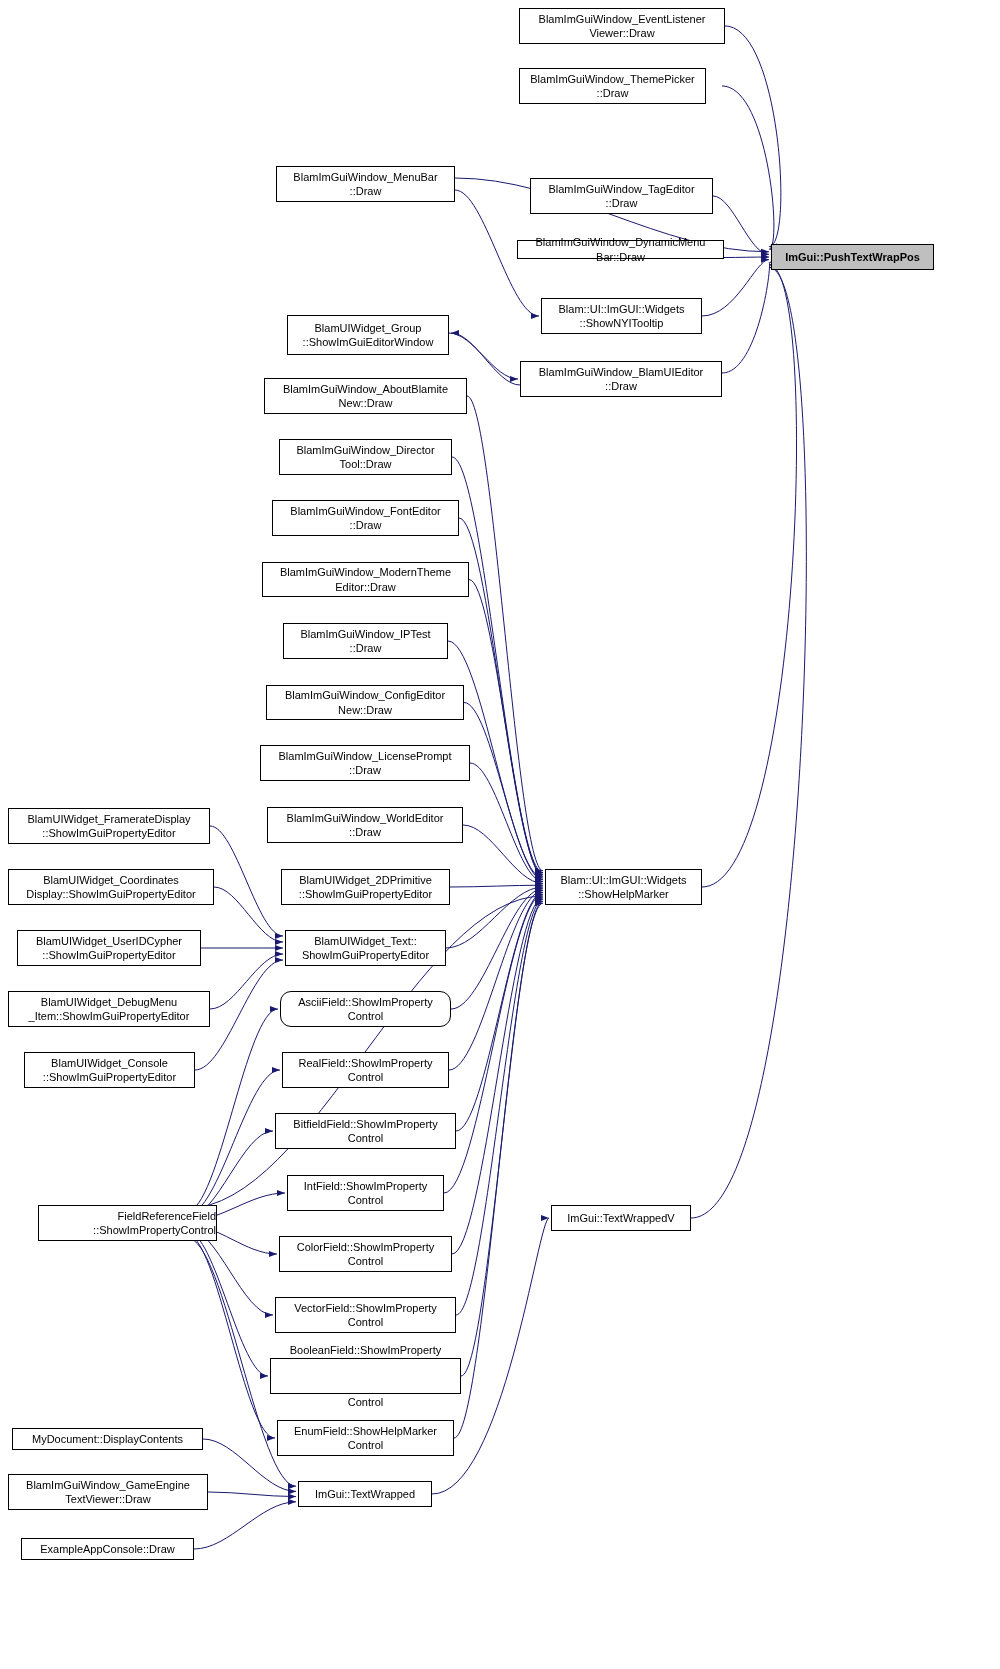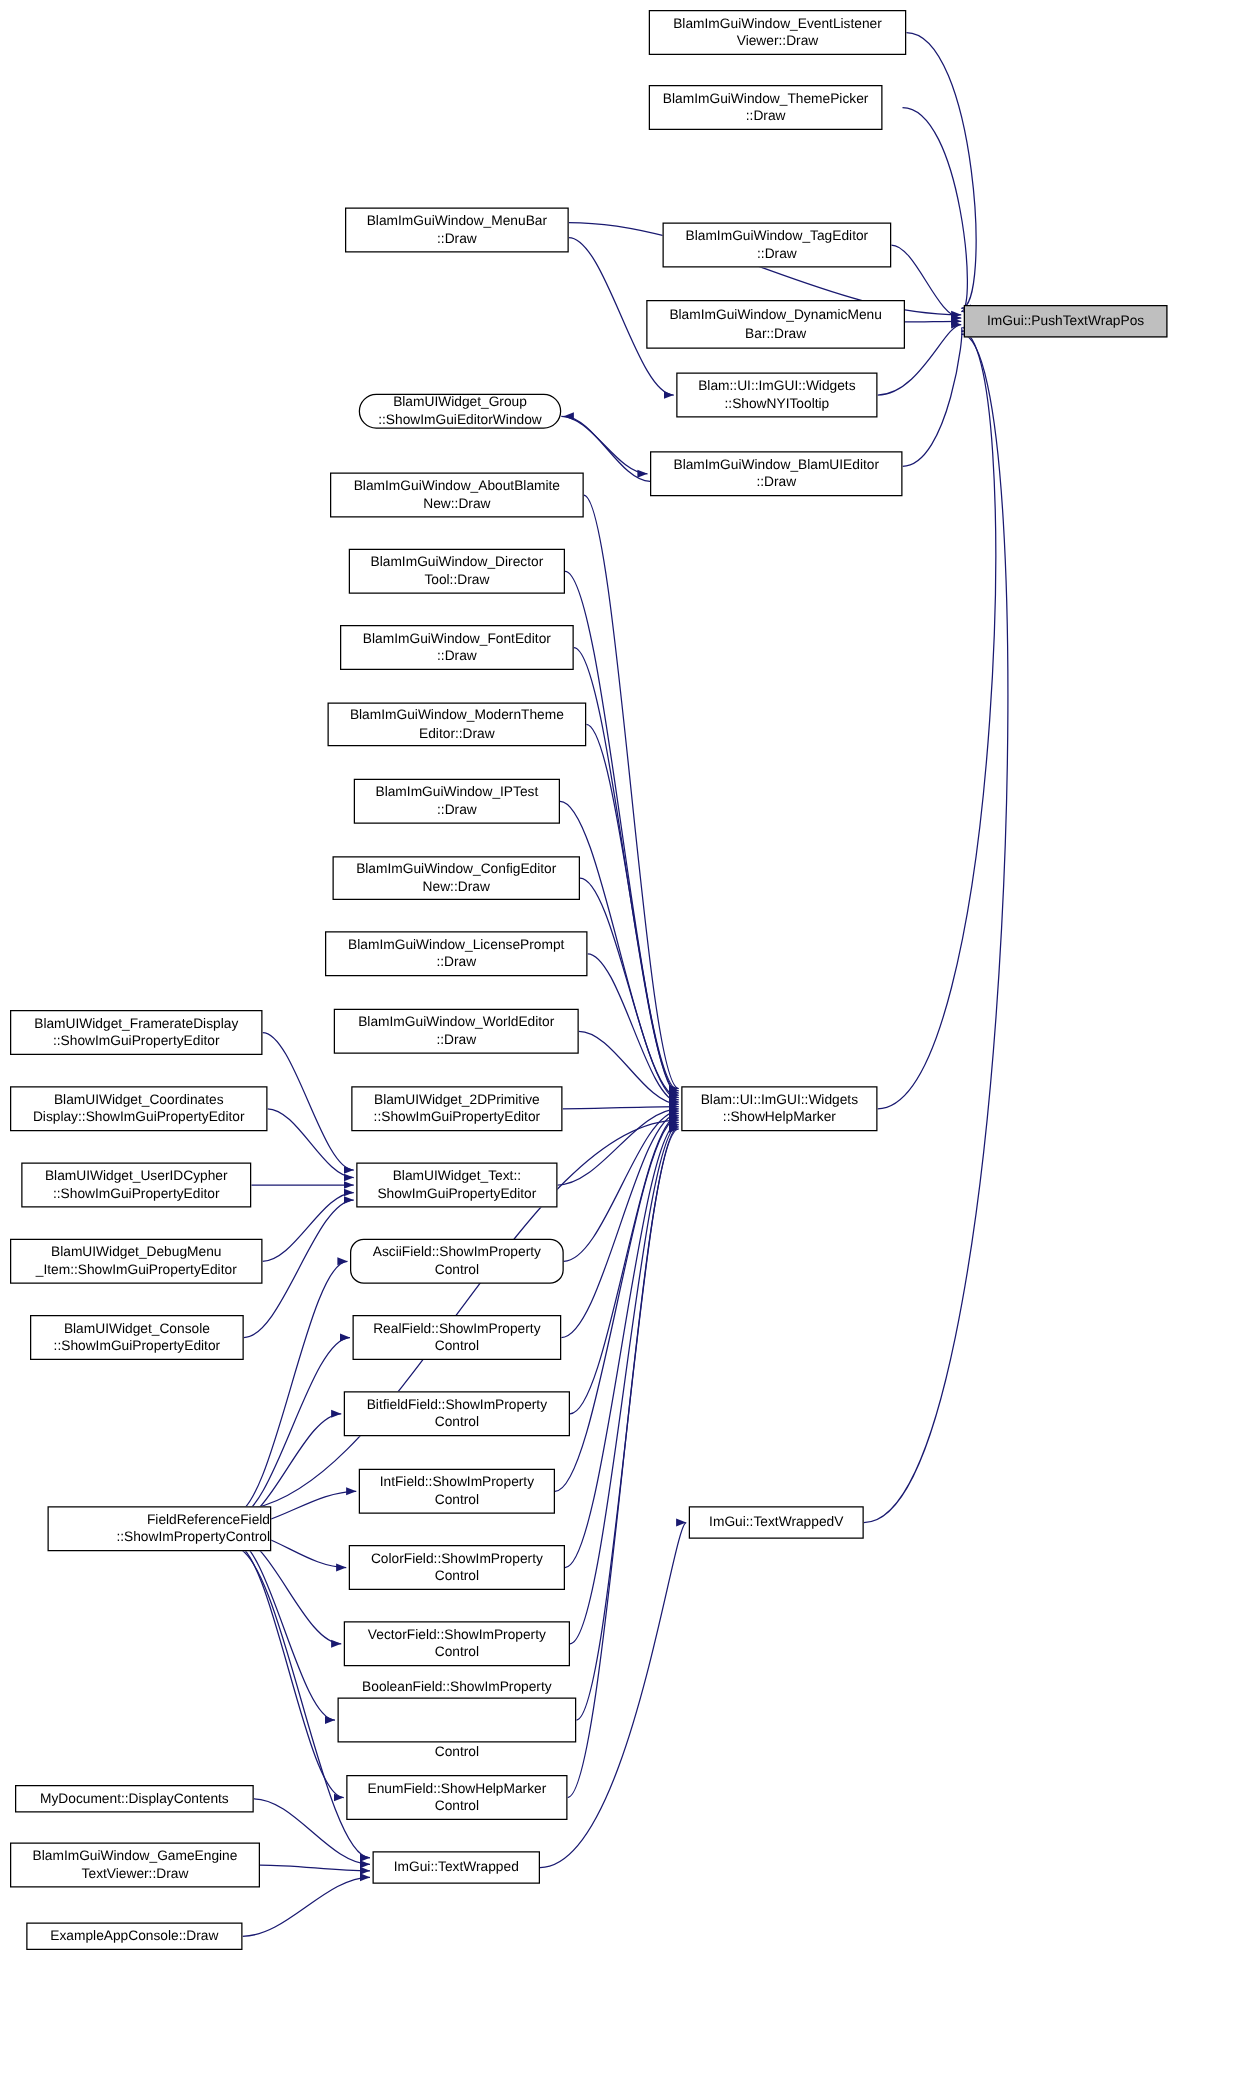--- a/index.html
+++ b/index.html
@@ -36,20 +36,21 @@
     justify-content: center;
     text-align: center;
     font-size: 11px;
     line-height: 1.3;
     white-space: nowrap;
     cursor: pointer;
   }
   .node.highlight {
     background: var(--highlight-fill, #bfbfbf);
     cursor: default;
+    font-weight: bold;
   }
 </style>
 </head>
 <body style="background: rgb(255, 255, 255);">
 
 <div id="diagram">
   <svg id="edge-layer" width="1000" height="1669" viewBox="0 0 1000 1669" xmlns="http://www.w3.org/2000/svg">
     <defs>
       <marker id="arrow" viewBox="0 0 10 10" refX="9" refY="5" markerWidth="9" markerHeight="9" orient="auto">
         <path id="arrow-shape" d="M 0 1.5 L 9 5 L 0 8.5 z" fill="#191970"></path>
@@ -115,32 +116,32 @@
       <div>::Draw</div>
     </div>
     <div class="node" style="left: 276px; top: 166px; width: 179px; height: 36px;">
       <div>BlamImGuiWindow_MenuBar</div>
       <div>::Draw</div>
     </div>
     <div class="node" style="left: 530px; top: 178px; width: 183px; height: 36px;">
       <div>BlamImGuiWindow_TagEditor</div>
       <div>::Draw</div>
     </div>
-    <div class="node" style="left: 517px; top: 240px; width: 207px; height: 39px; align-items: center;">
+    <div class="node" style="left: 517px; top: 240px; width: 207px; height: 19px; align-items: center;">
       <div>BlamImGuiWindow_DynamicMenu</div>
       <div>Bar::Draw</div>
     </div>
     <div class="node highlight" style="left: 771px; top: 244px; width: 163px; height: 26px;">
       <div>ImGui::PushTextWrapPos</div>
     </div>
     <div class="node" style="left: 541px; top: 298px; width: 161px; height: 36px;">
       <div>Blam::UI::ImGUI::Widgets</div>
       <div>::ShowNYITooltip</div>
     </div>
-    <div class="node" style="left: 287px; top: 315px; width: 162px; height: 28px; border-radius: 14px;">
+    <div class="node" style="left: 287px; top: 315px; width: 162px; height: 40px;">
       <div>BlamUIWidget_Group</div>
       <div>::ShowImGuiEditorWindow</div>
     </div>
     <div class="node" style="left: 520px; top: 361px; width: 202px; height: 36px;">
       <div>BlamImGuiWindow_BlamUIEditor</div>
       <div>::Draw</div>
     </div>
     <div class="node" style="left: 264px; top: 378px; width: 203px; height: 36px;">
       <div>BlamImGuiWindow_AboutBlamite</div>
       <div>New::Draw</div>

